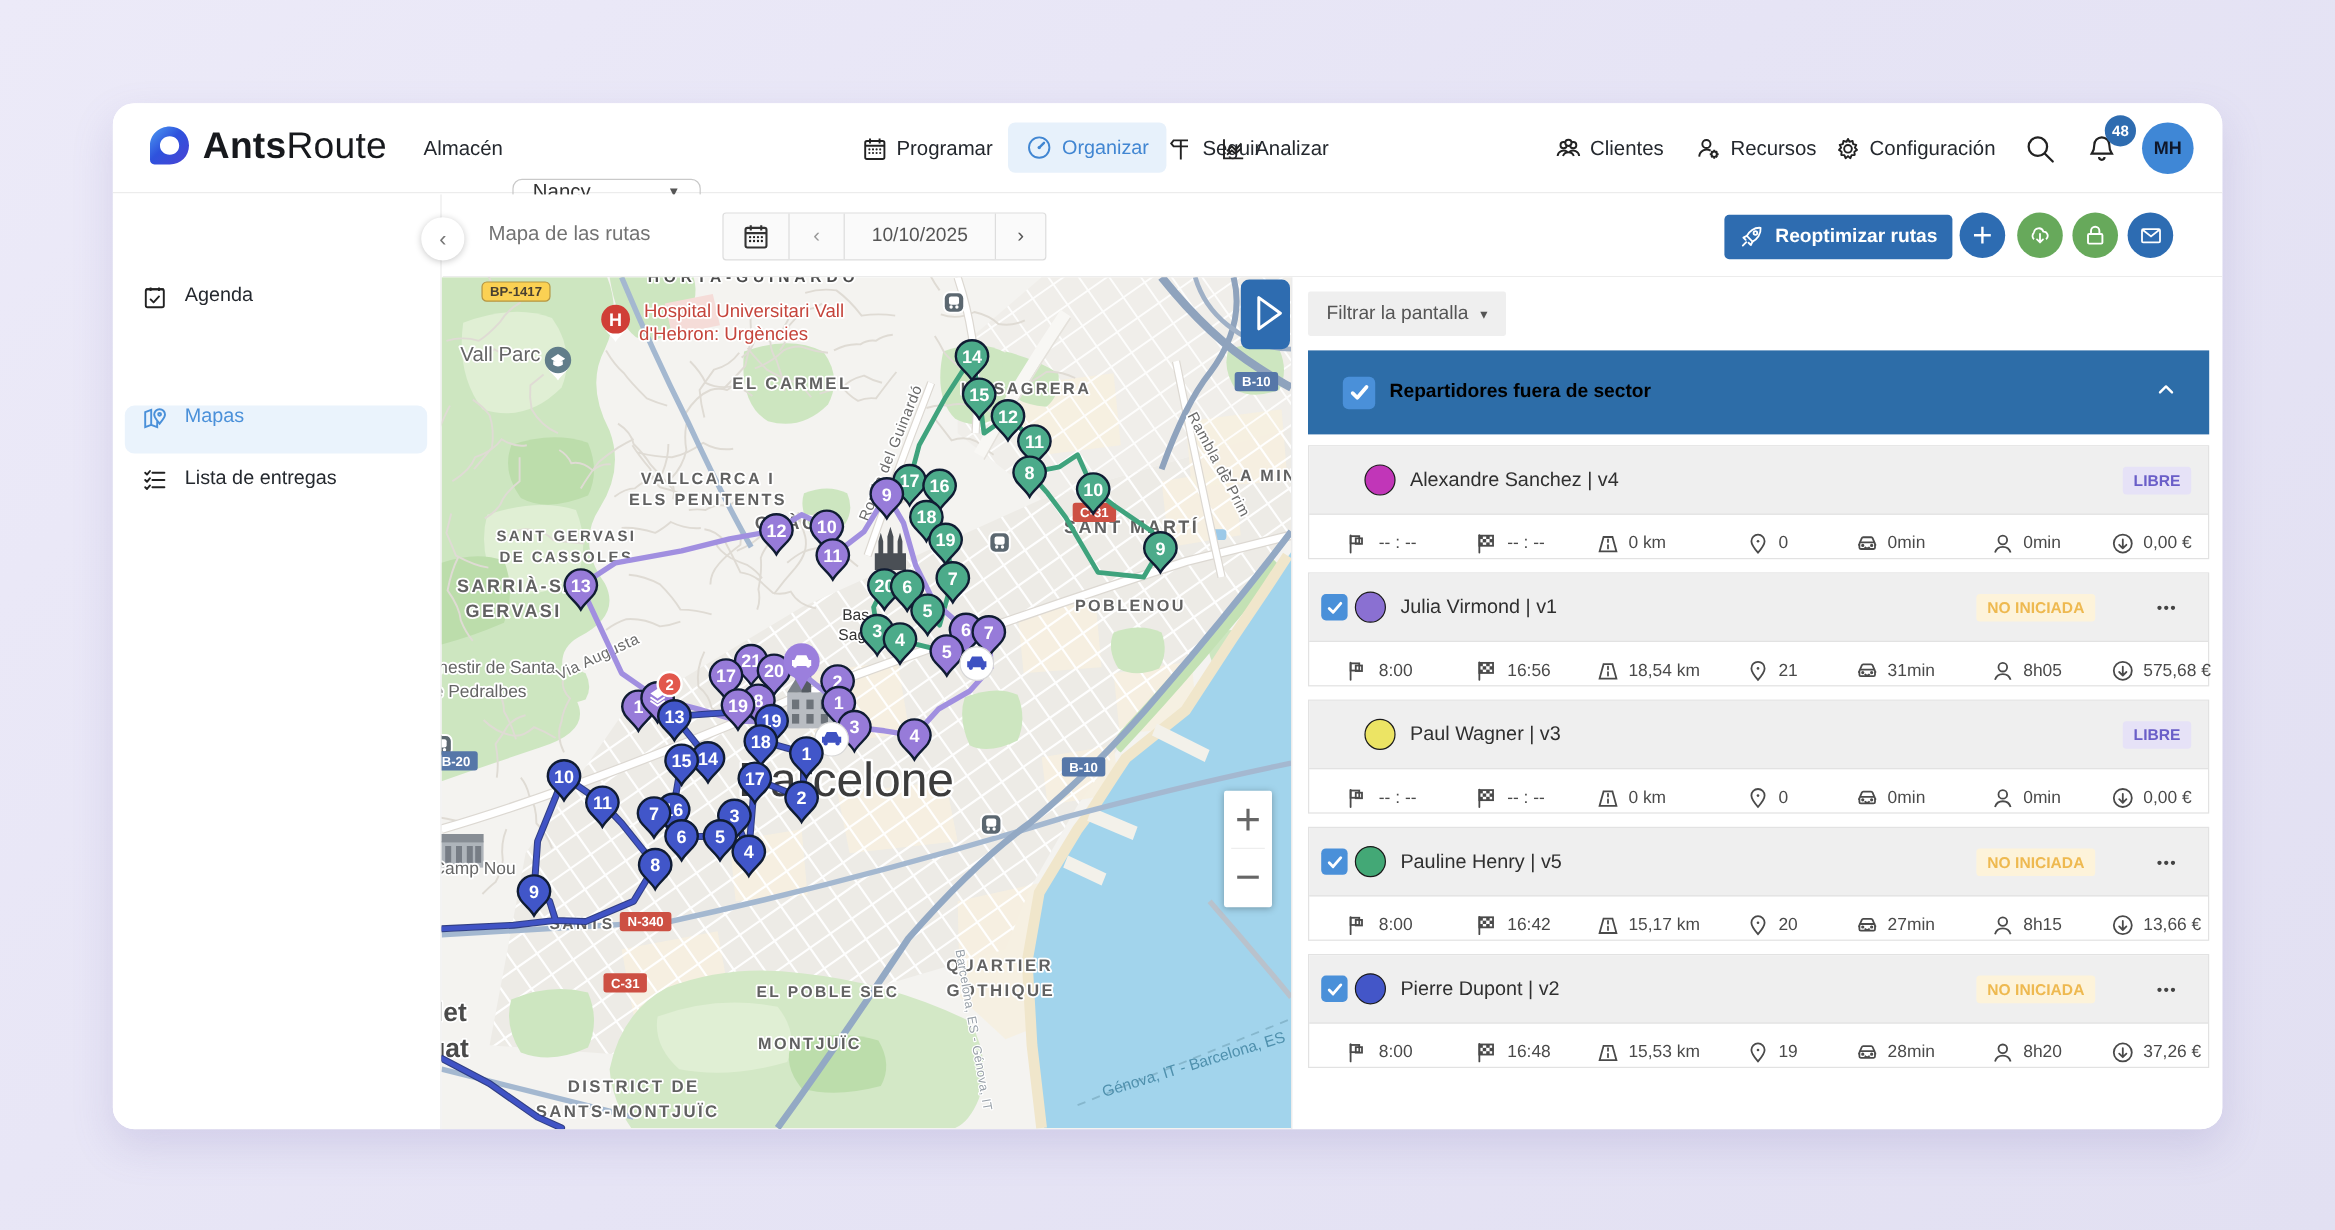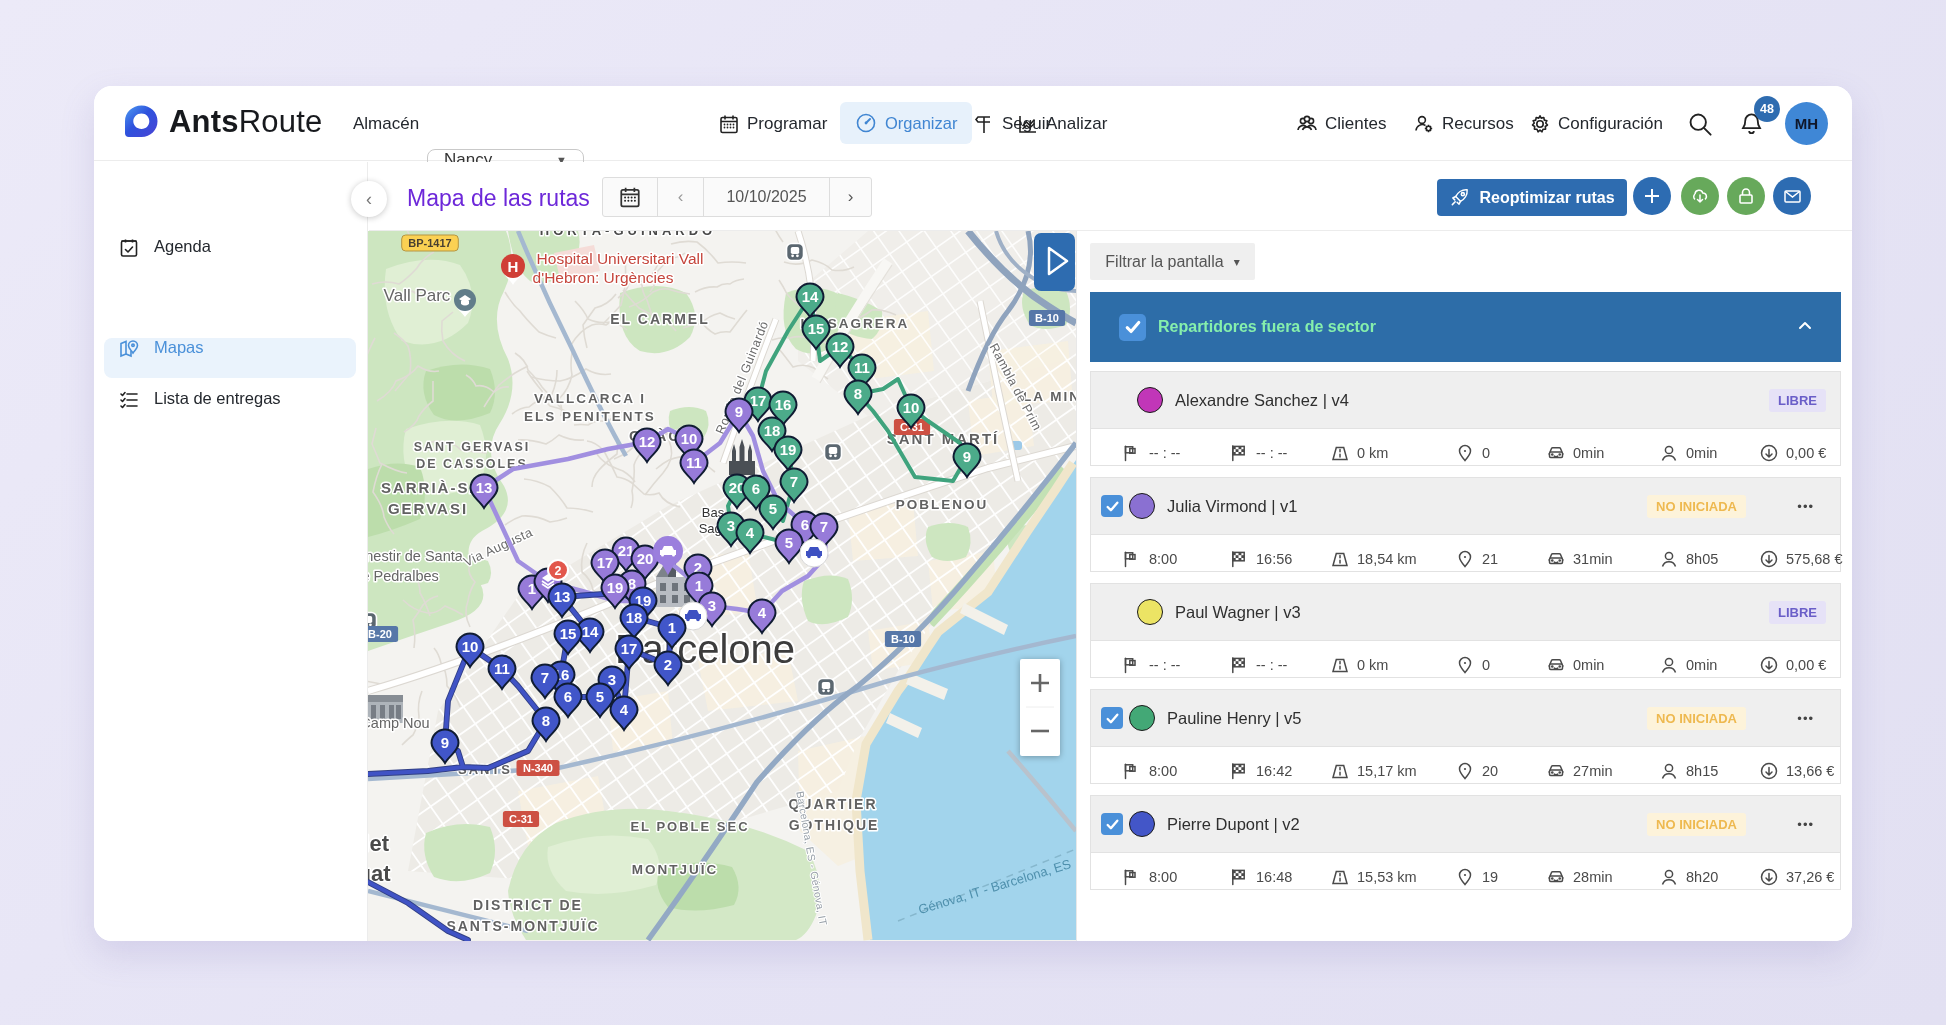--- a/index.html
+++ b/index.html
@@ -23,31 +23,31 @@
   color:#fff; font-size:12.5px; font-weight:bold; display:flex; align-items:center; justify-content:center; z-index:3; }
 
 #sidebar { position:absolute; left:0; top:76px; width:274px; height:779px; background:#fff; border-right:1px solid #ececec; }
 .sitem { position:absolute; left:10px; width:252px; height:40px; display:flex; align-items:flex-start; gap:14px;
   padding-left:14px; font-size:16.5px; color:#24282e; border-radius:8px; }
 .sitem.active { background:#eaf3fc; color:#4a90d9; }
 
 #hrow { position:absolute; left:275px; top:76px; width:1483px; height:69px; background:#fff; border-bottom:1px solid #ececec; }
 #backbtn { position:absolute; left:-18px; top:19px; width:36px; height:36px; background:#fff; border-radius:50%;
   box-shadow:0 1px 6px rgba(0,0,0,.22); display:flex; align-items:center; justify-content:center; color:#777; font-size:18px; }
-#maptitle { position:absolute; left:38px; top:23px; font-size:23px; color:#6d28d9; }
+#maptitle { position:absolute; left:38px; top:23px; font-size:17px; color:#737373; }
 #datew { position:absolute; left:233px; top:15px; height:40px; display:flex; border:1px solid #ddd; border-radius:3px; background:#fafafa; }
 #datew .seg { display:flex; align-items:center; justify-content:center; color:#555; }
 #reopt { position:absolute; left:1068px; top:17px; width:190px; height:37px; background:#2e6cb0; border-radius:4px;
   color:#fff; font-weight:bold; font-size:16px; display:flex; align-items:center; justify-content:center; gap:9px; }
 .cbtn { position:absolute; top:15px; width:38px; height:38px; border-radius:50%; display:flex; align-items:center; justify-content:center; }
 
 #panel { position:absolute; left:982px; top:145px; width:776px; height:710px; background:#fff; border-left:1px solid #e8e8e8; }
 #filtbtn { position:absolute; left:13px; top:12px; width:165px; height:37px; background:#efefef; border-radius:2px;
   display:flex; align-items:center; justify-content:center; gap:10px; color:#555; font-size:16px; }
-#bluebar { position:absolute; left:13px; top:61px; width:751px; height:70px; background:#2d6da8; color:#86efac;
+#bluebar { position:absolute; left:13px; top:61px; width:751px; height:70px; background:#2d6da8; color:#000000;
   display:flex; align-items:center; }
 #bluebar .chk { margin-left:29px; width:27px; height:27px; border-radius:5px; }
 #bluebar .title { margin-left:12px; font-size:16px; font-weight:bold; }
 #bluebar .up { position:absolute; right:28px; font-size:15px; }
 .chk { display:inline-flex; width:22px; height:22px; background:#4a90d9; border-radius:4px; align-items:center; justify-content:center; flex:none; }
 .card { position:absolute; left:13px; width:751px; height:95px; border:1px solid #e2e2e2; background:#fff; }
 .chead { position:relative; height:57px; background:#efefef; display:flex; align-items:center; border-bottom:1px solid #e2e2e2; }
 .chead .chk { margin-left:10px; margin-right:-6px; }
 .dcirc { width:26px; height:26px; border-radius:50%; border:1.5px solid #1a1a1a; margin-left:46px; flex:none; }
 .chead .chk + .dcirc { margin-left:12px; }

